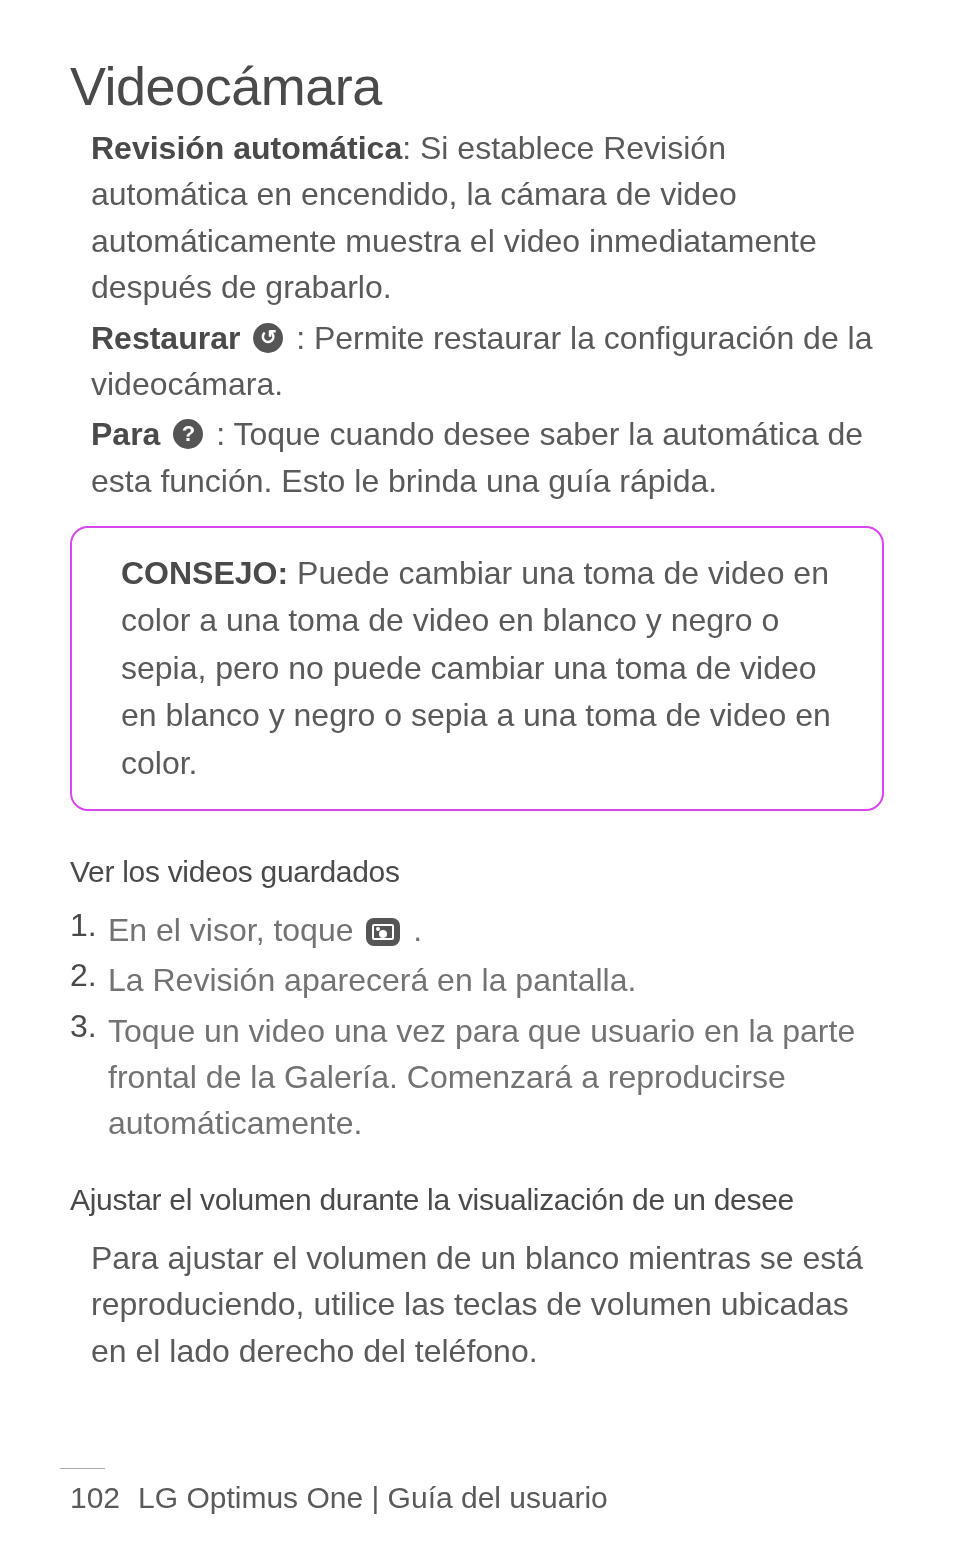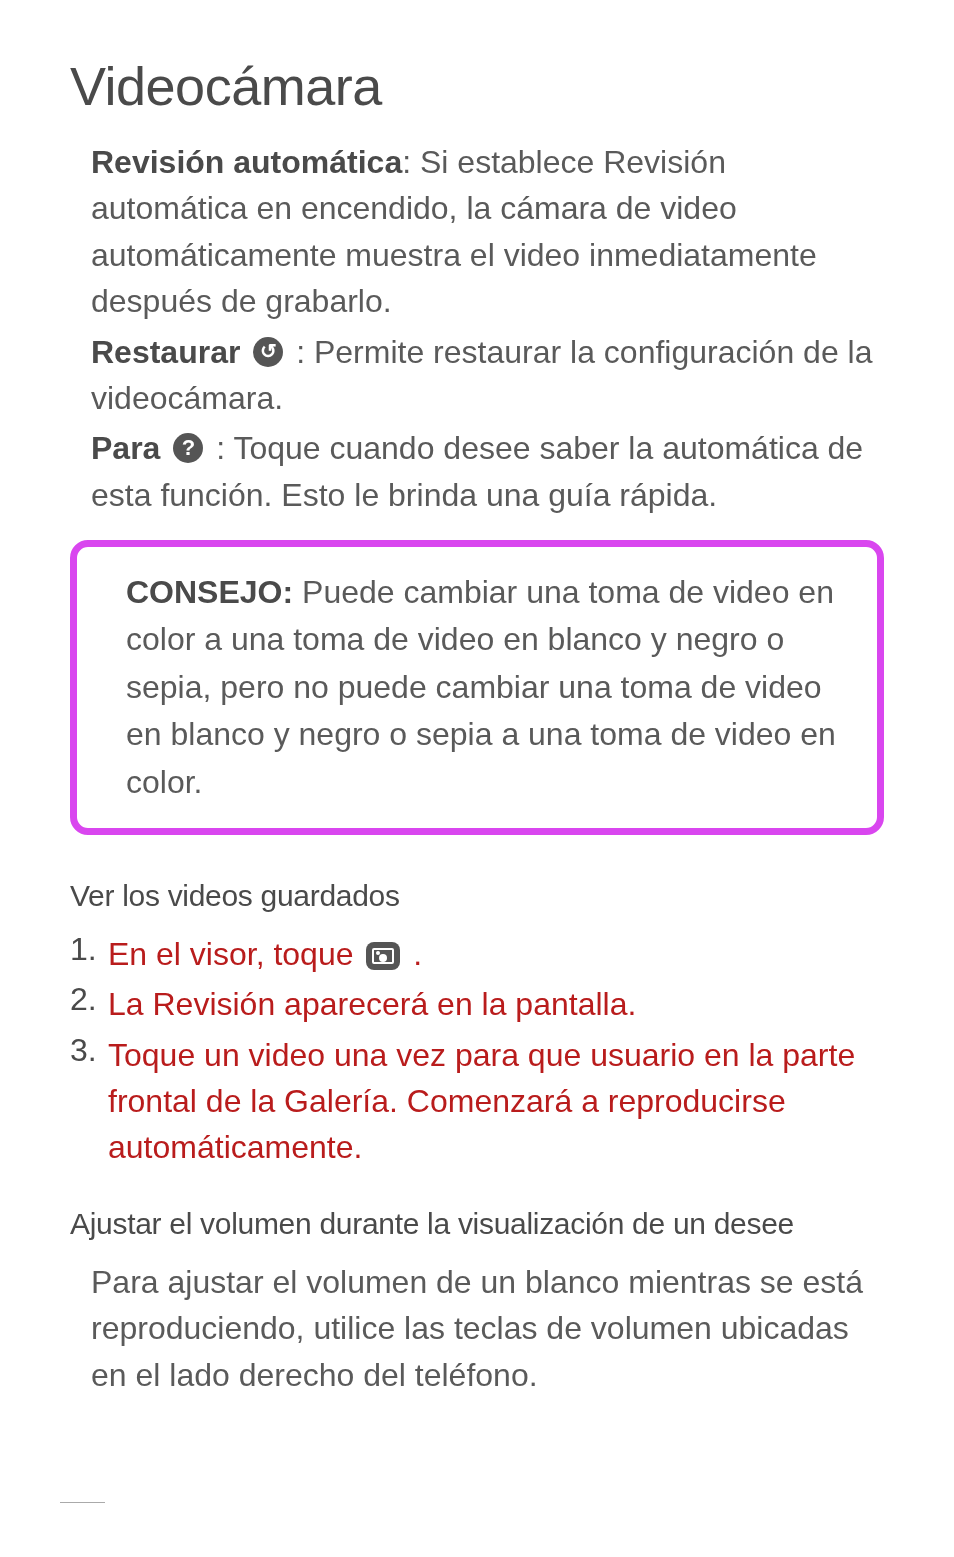--- a/index.html
+++ b/index.html
@@ -14,21 +14,21 @@
       font-family: Helvetica, Arial, sans-serif;
       color: #5a5a5a;
       padding: 55px 70px 40px 70px;
       position: relative;
       font-weight: 300;
     }
     h1.page-title {
       font-size: 54px;
       font-weight: 400;
       color: #4a4a4a;
-      margin-bottom: 22px;
+      margin-bottom: 8px;
       letter-spacing: -0.5px;
     }
     .body-text {
       font-size: 32px;
       line-height: 1.45;
       color: #5a5a5a;
       font-weight: 300;
       margin-left: 21px;
     }
     .body-text .bold {
@@ -93,21 +93,21 @@
       position: absolute;
       top: 9px;
       left: 10px;
       width: 4px;
       height: 4px;
       background: #fff;
       border-radius: 50%;
       box-shadow: 5px 5px 0 2px #fff;
     }
     .tip-box {
-      border: 7px solid #d946ef;
+      border: 2px solid #d946ef;
       border-radius: 18px;
       padding: 22px 28px;
       margin-top: 22px;
       margin-bottom: 44px;
     }
     .tip-box .body-text {
       line-height: 1.48;
     }
     h2.section-heading {
       font-size: 30px;
@@ -126,21 +126,21 @@
     }
     .ol-num {
       font-weight: 400;
       color: #4a4a4a;
       font-size: 32px;
       min-width: 38px;
     }
     .ol-body {
       font-size: 32px;
       line-height: 1.45;
-      color: #b91c1c;
+      color: #737373;
       font-weight: 300;
       flex: 1;
     }
     .footer {
       position: absolute;
       bottom: 42px;
       left: 70px;
       right: 70px;
     }
     .footer-line {
@@ -201,13 +201,16 @@
     <div class="ol-body">Toque un video una vez para que usuario en la parte frontal de la Galería. Comenzará a reproducirse automáticamente.</div>
   </div>
 </div>
 
 <h2 class="section-heading">Ajustar el volumen durante la visualización de un desee</h2>
 
 <div class="body-text para">Para ajustar el volumen de un blanco mientras se está reproduciendo, utilice las teclas de volumen ubicadas en el lado derecho del teléfono.</div>
 
 <div class="footer">
   <div class="footer-line"></div>
+  <div class="footer-text">
+    <span class="pagenum">102</span><span>LG Optimus One | Guía del usuario</span>
+  </div>
 </div>
 
 </body></html>

